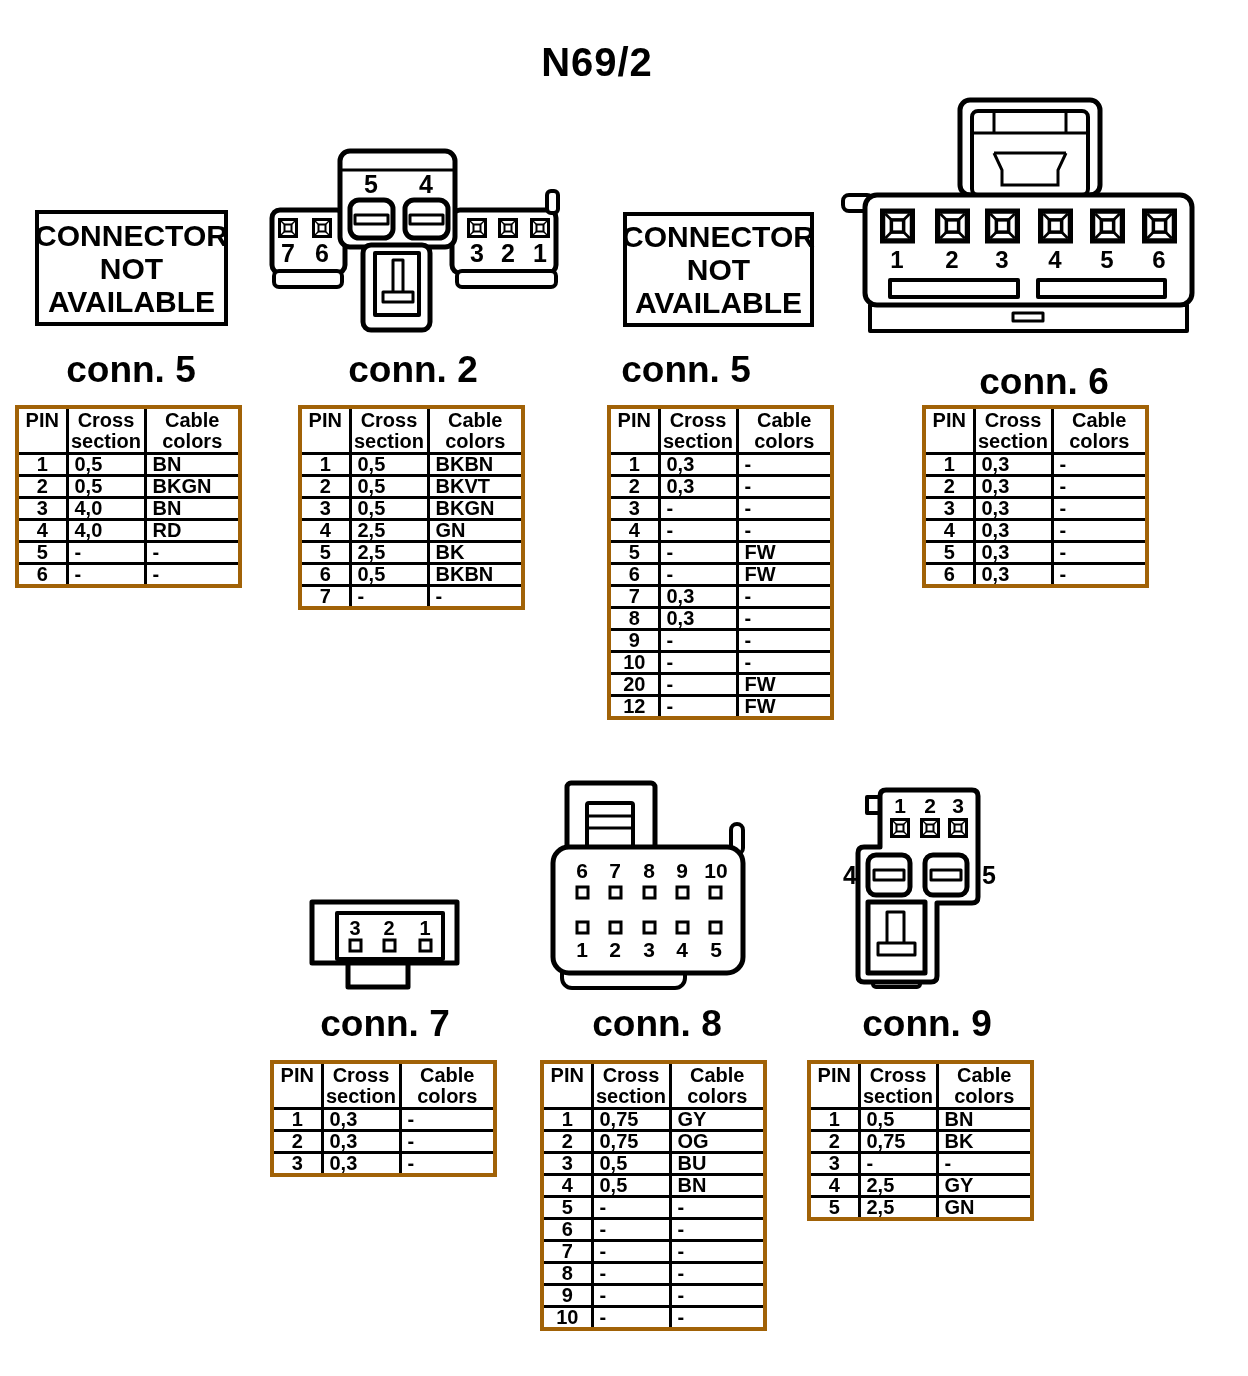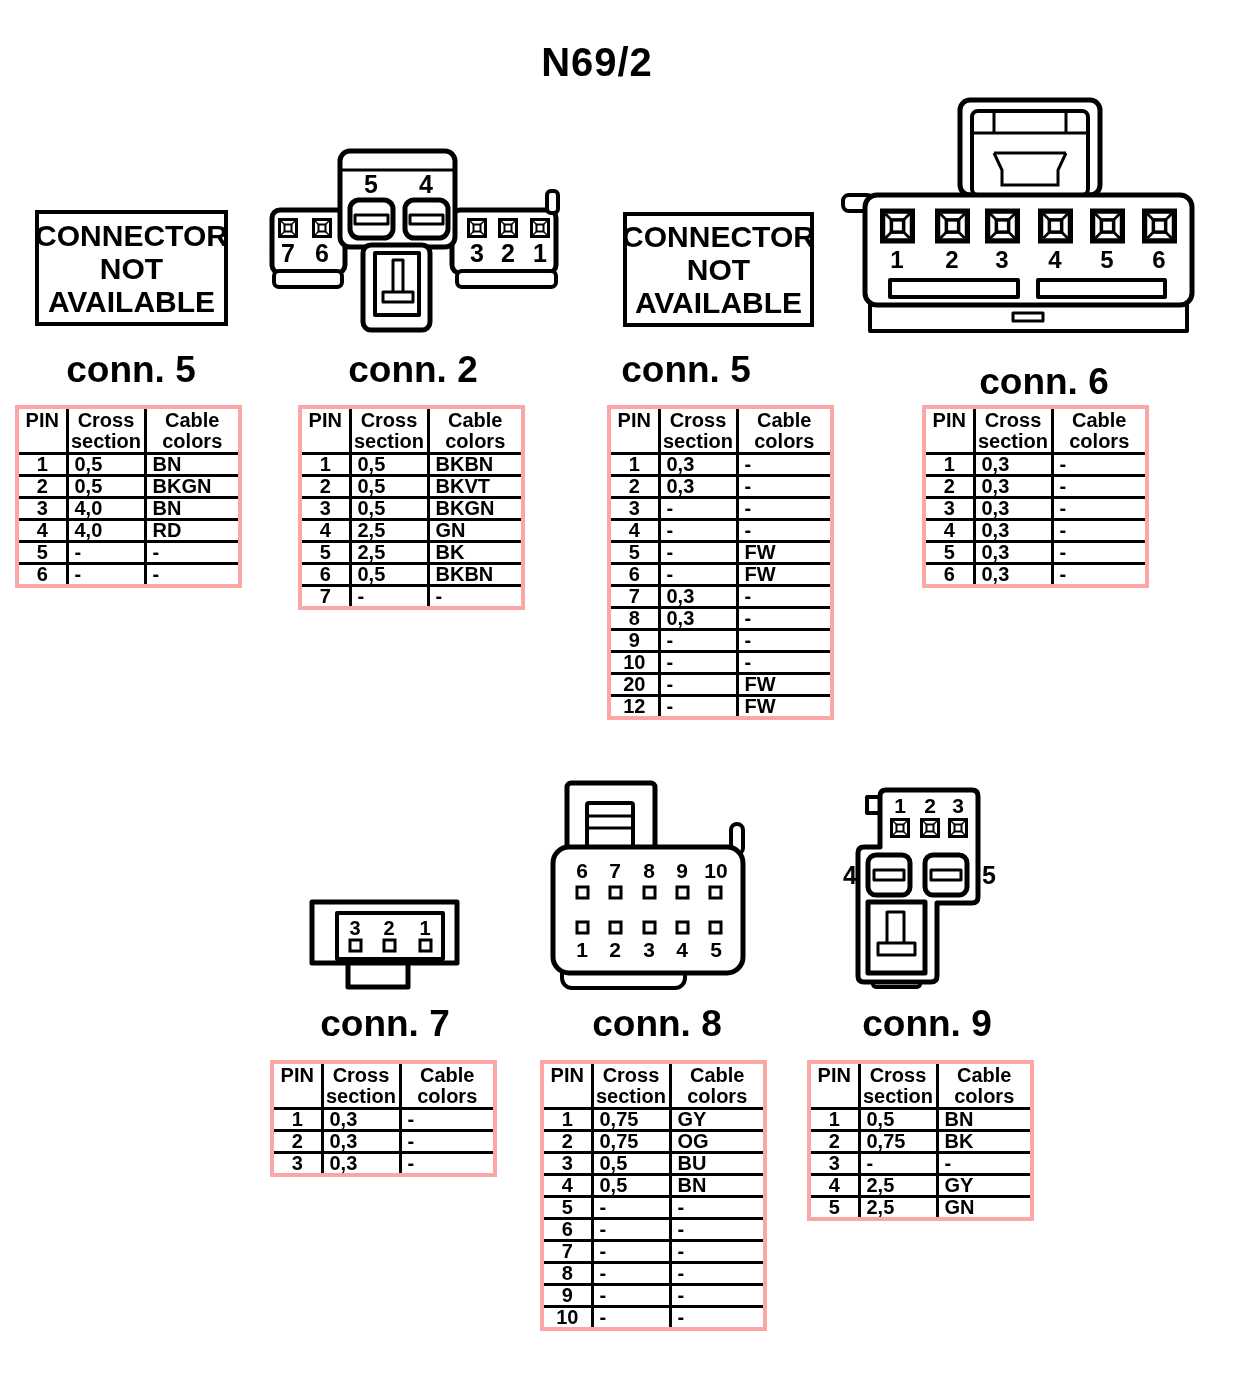--- a/index.html
+++ b/index.html
@@ -9,21 +9,21 @@
   }
   .title{position:absolute;transform:translateX(-50%);font-size:40px;letter-spacing:1px;}
   .conn-label{position:absolute;transform:translateX(-50%);font-size:37px;white-space:nowrap;}
   .na-box{
     position:absolute;box-sizing:border-box;border:4px solid #000;background:#fff;
     display:flex;flex-direction:column;justify-content:center;align-items:center;
     font-size:30px;line-height:33px;text-align:left;
   }
   table.pin-table{
     position:absolute;border-collapse:collapse;background:#fff;table-layout:fixed;
-    border:4px solid #fca5a5;
+    border:4px solid #a16207;
     padding-left:10px;
   }
   .pin-table th,.pin-table td{border:3px solid #000;font-weight:bold;overflow:hidden;}
   .pin-table th{height:42px;font-size:20px;line-height:21px;vertical-align:top;text-align:center;padding:1px 0 0 0;}
   .pin-table td{height:19px;font-size:20px;line-height:19px;padding:0 0 0 6px;text-align:left;}
   .pin-table td.pin-col{text-align:center;padding:0;}
   .col-pin{width:50px}.col-cross{width:78px}.col-cable{width:95px}
   svg.drawing{position:absolute;overflow:visible;}
   .s5{stroke:#000;stroke-width:5;fill:#fff;stroke-linejoin:round;}
   .s4{stroke:#000;stroke-width:4;fill:#fff;stroke-linejoin:round;}

